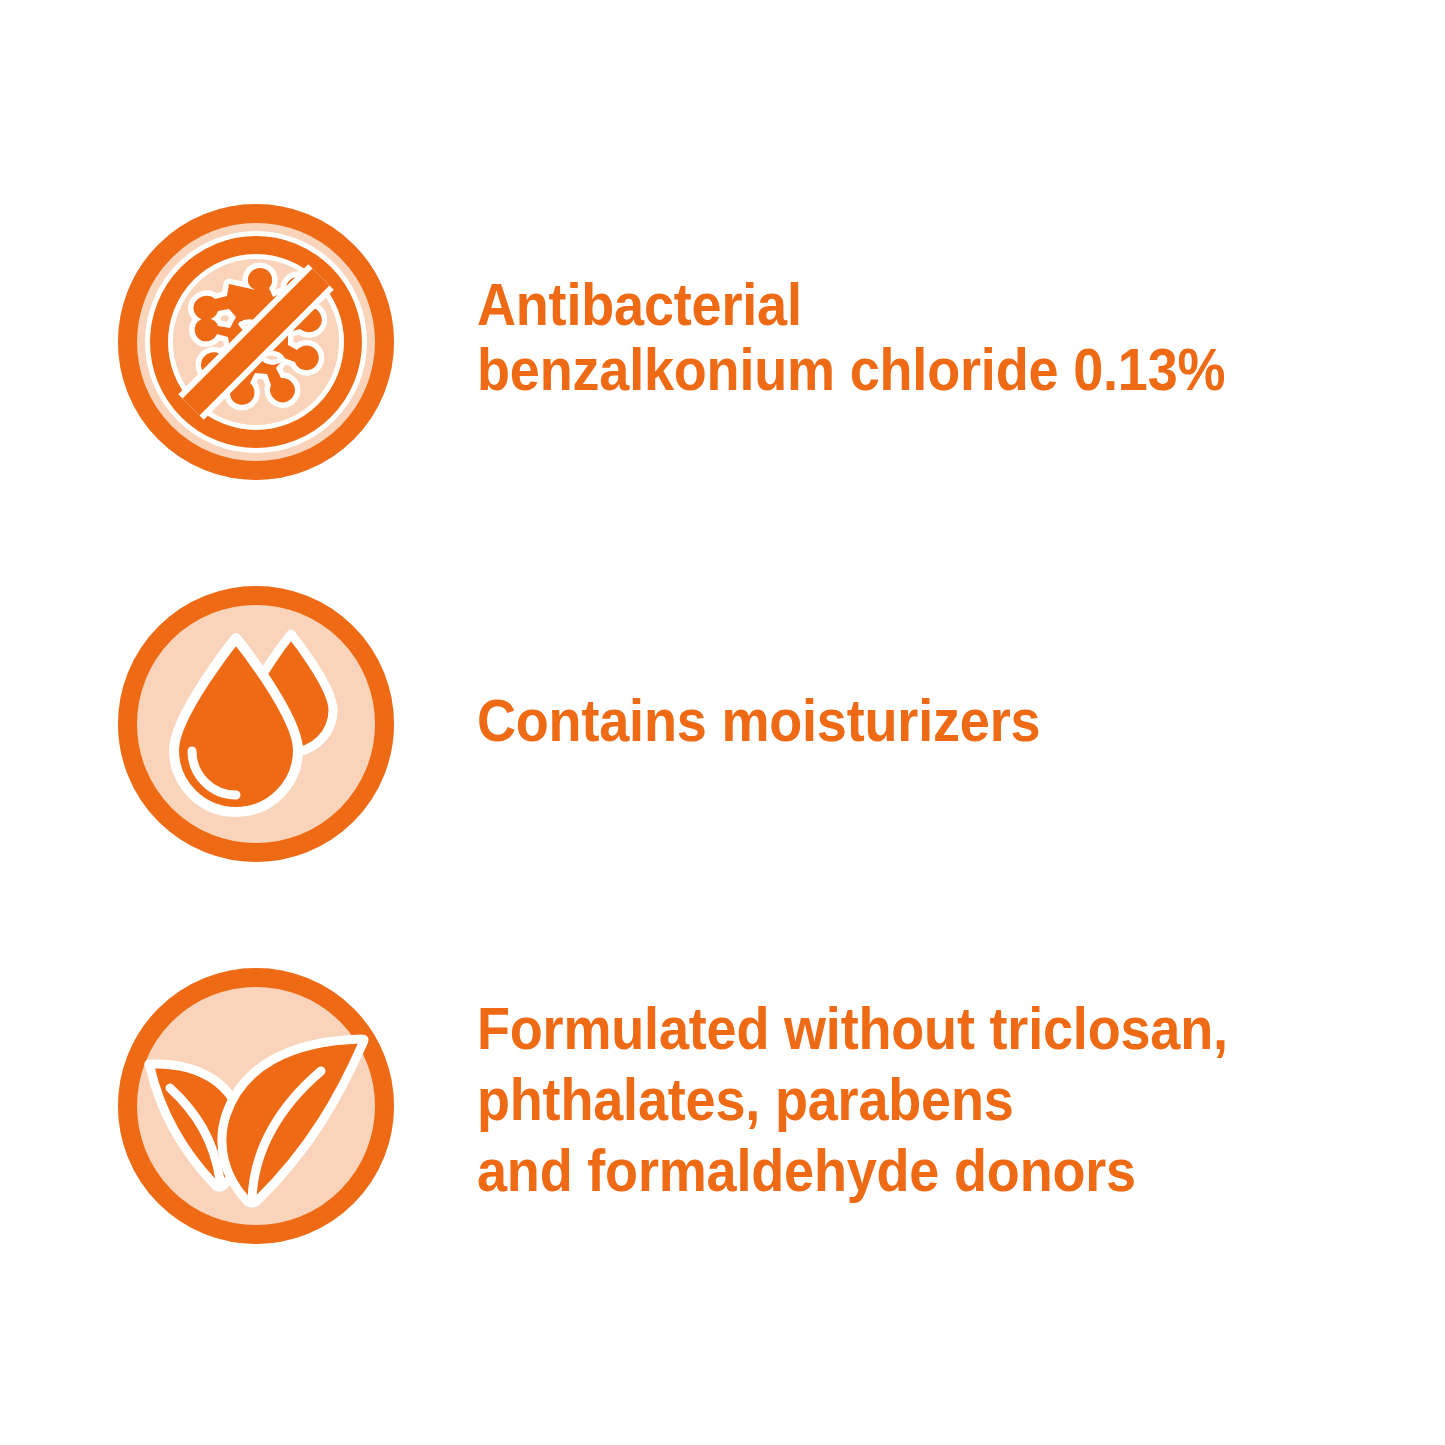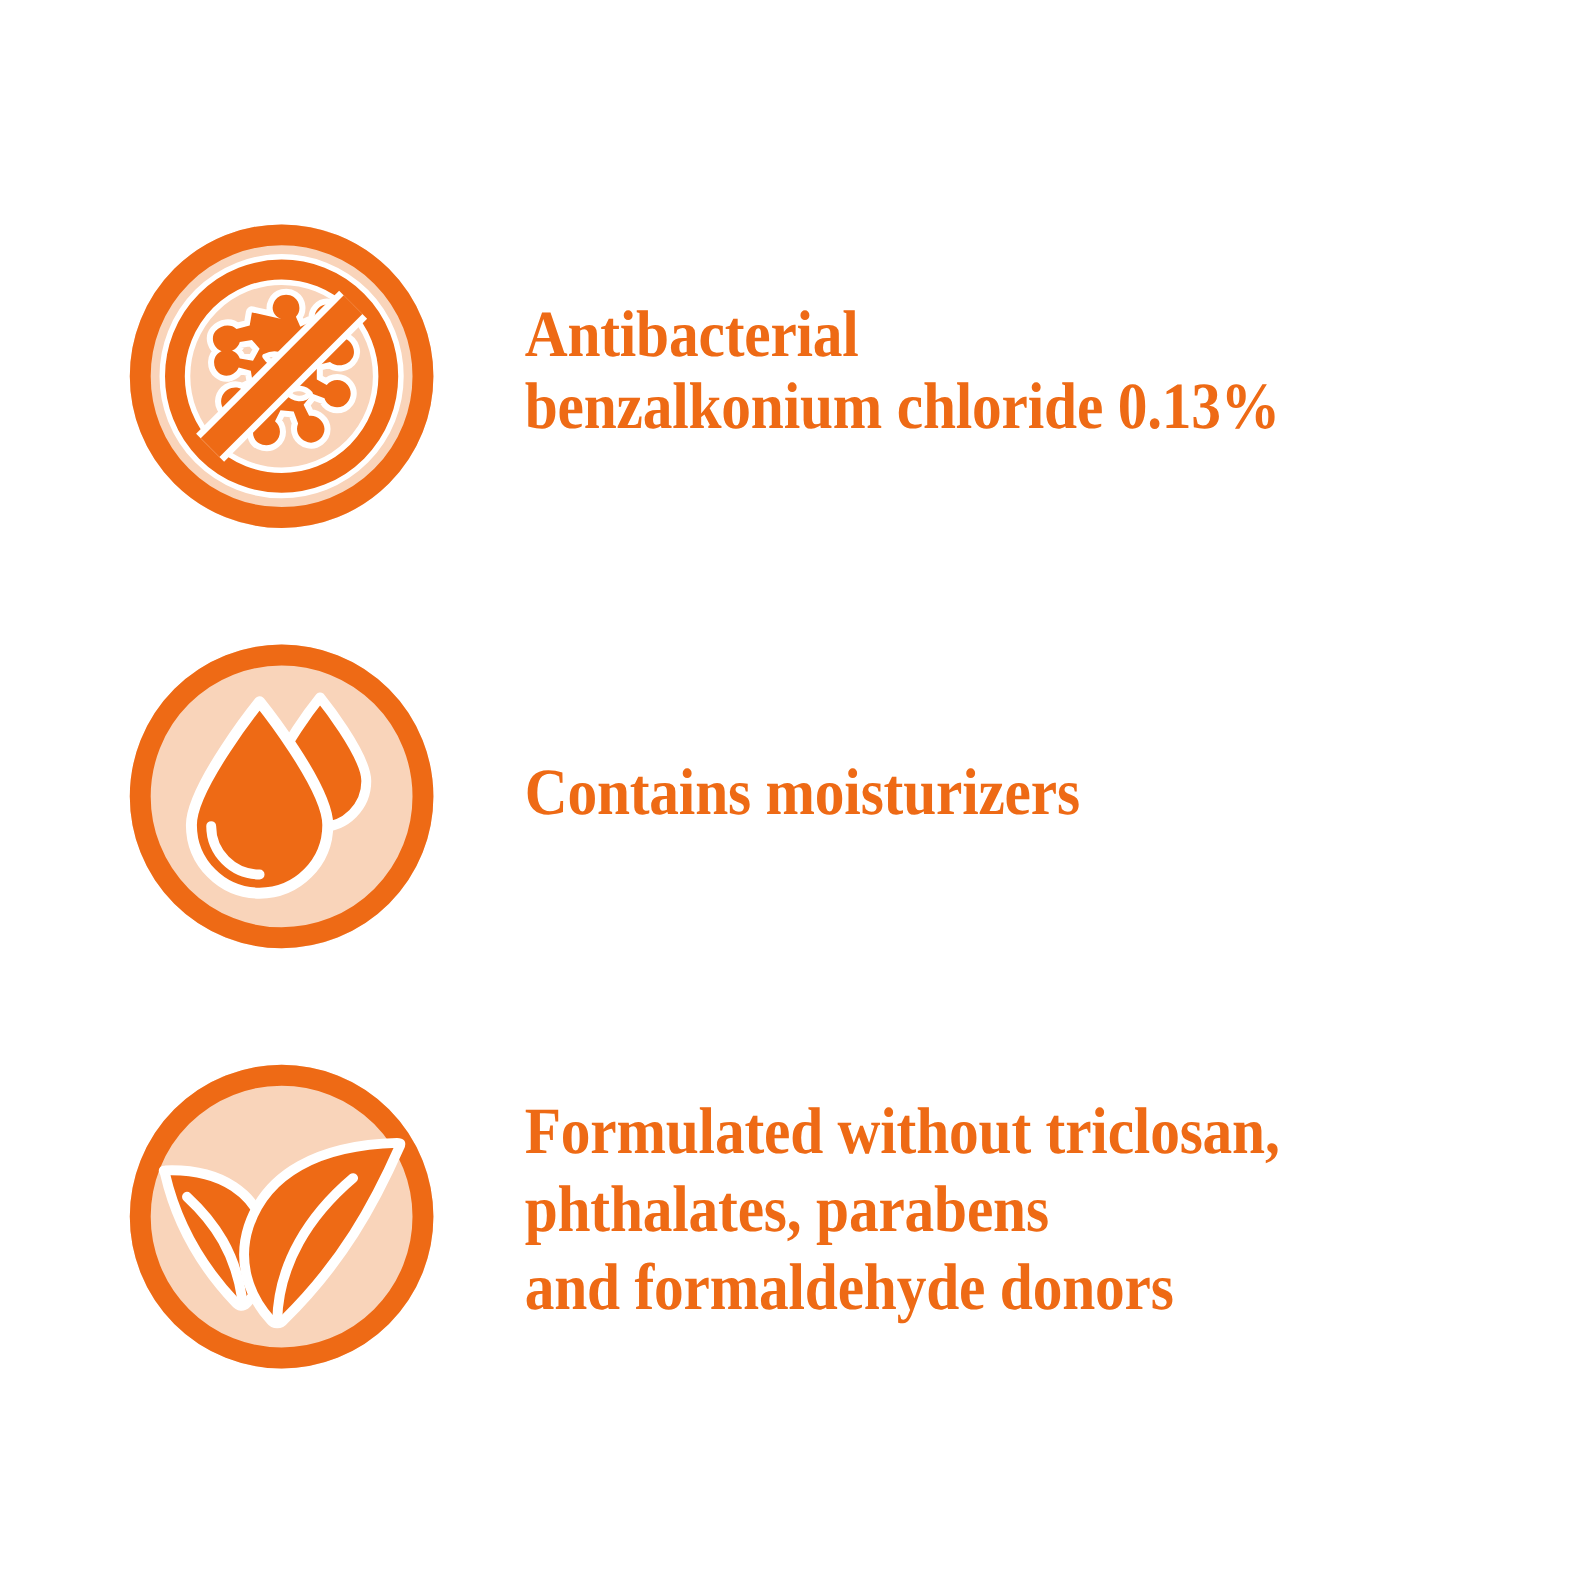--- a/index.html
+++ b/index.html
@@ -6,21 +6,21 @@
     margin: 0;
     padding: 0;
     background: #ffffff;
   }
   #page {
     position: relative;
     width: 1445px;
     height: 1445px;
     background: #ffffff;
     overflow: hidden;
-    font-family: Liberation Serif, serif;
+    font-family: Liberation Sans, sans-serif;
   }
 
   .icon-wrap {
     position: absolute;
     width: 296px;
     height: 296px;
     left: 108px;
   }
   .icon-wrap svg { display: block; width: 100%; height: 100%; }
 

